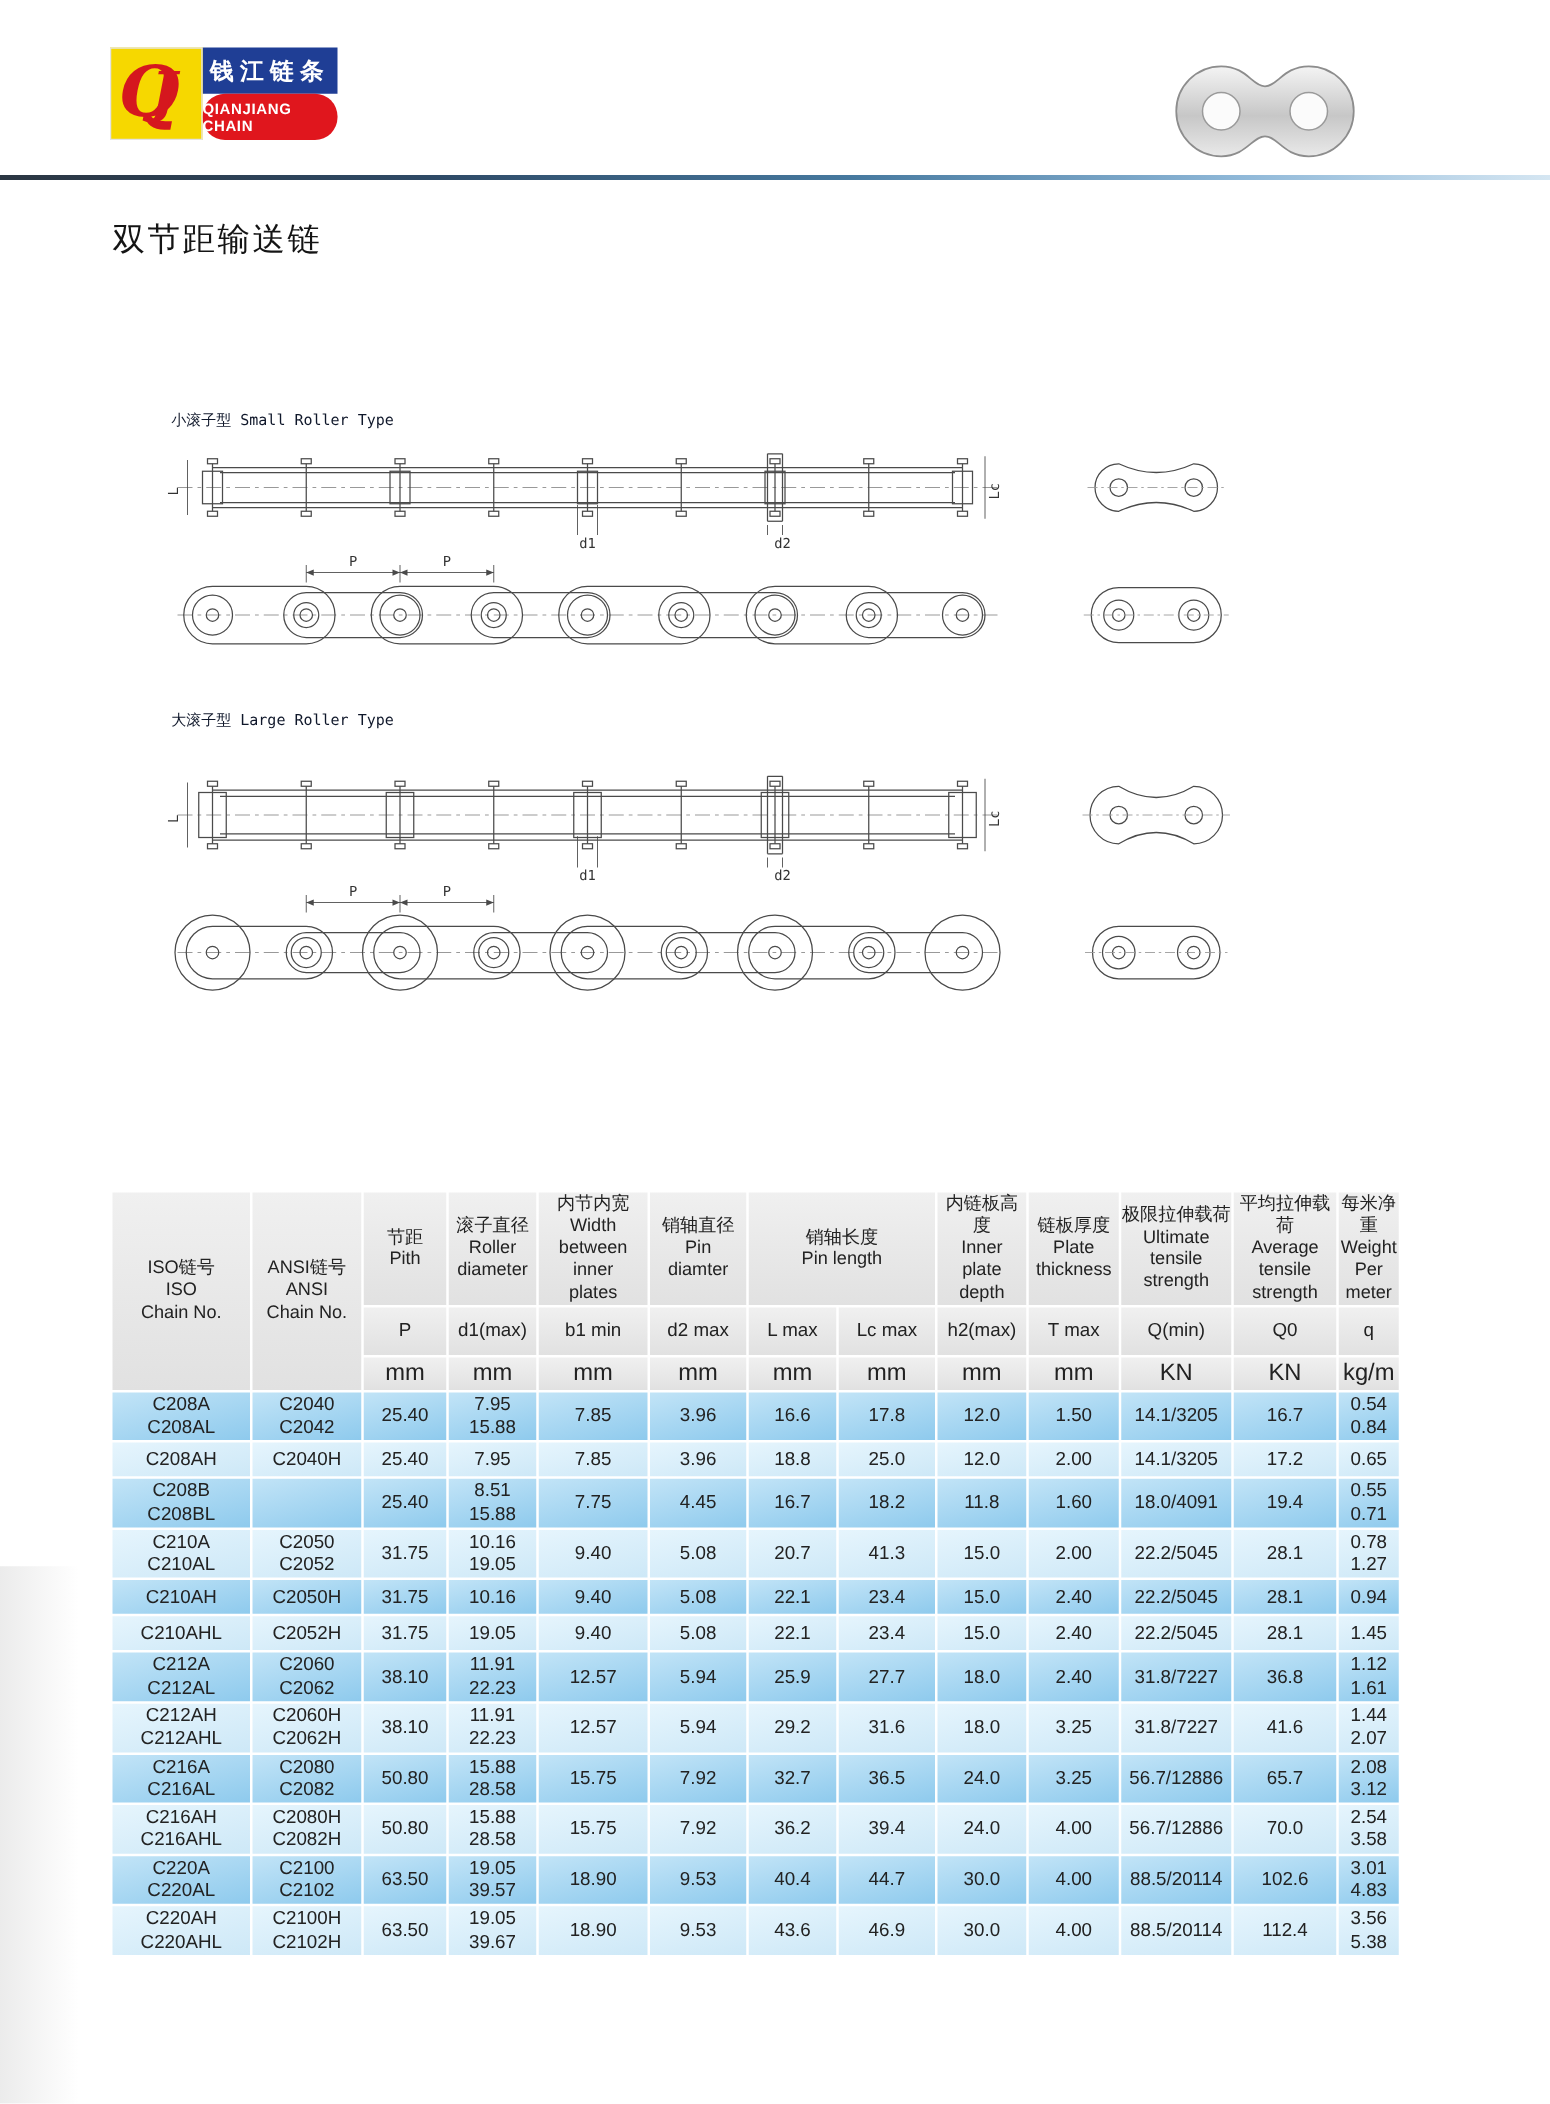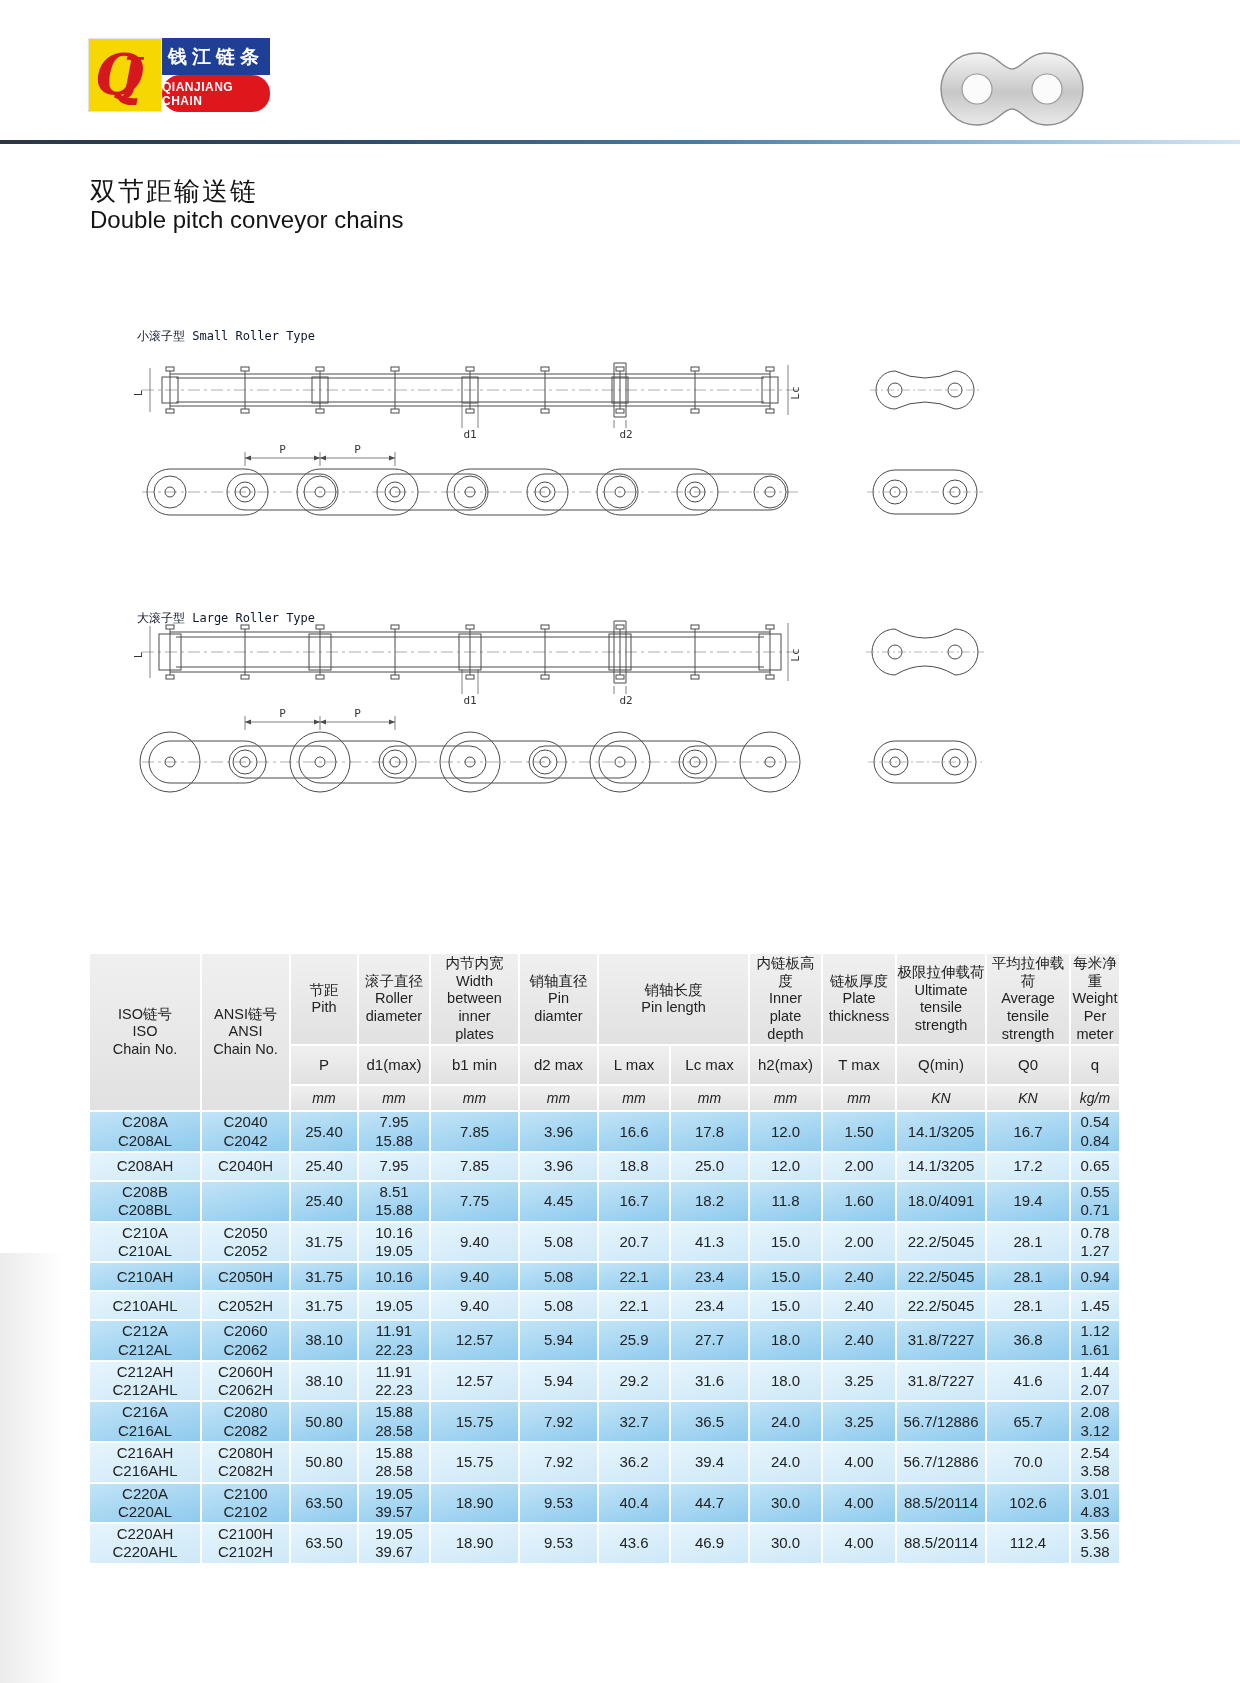--- a/index.html
+++ b/index.html
@@ -23,34 +23,34 @@
   .divider{position:absolute;left:0;top:140px;width:1240px;height:4px;
            background:linear-gradient(to right,#2b3642 0%,#2e4a66 28%,#46799f 55%,#8fb8d8 80%,#d5e6f2 100%);}
 
   
   .title-cn{position:absolute;left:90px;top:174px;font-size:26px;color:#141414;letter-spacing:2px;}
   .title-en{position:absolute;left:90px;top:206px;font-size:24px;color:#141414;}
 
   
   .diag-title{position:absolute;font-family:"DejaVu Sans Mono",monospace;font-size:12px;color:#0f172a;}
   #smallTitle{left:137px;top:328px;}
-  #largeTitle{left:137px;top:610px;}
+  #largeTitle{left:137px;top:568px;}
   svg.diagram{position:absolute;left:130px;}
   #smallDiag{top:346px;}
   #largeDiag{top:608px;}
 
   
   table.spec{position:absolute;left:88px;top:952px;width:990px;border-collapse:separate;
              border-spacing:2px;table-layout:fixed;font-size:15px;color:#222;}
   table.spec th,table.spec td{white-space:pre-line;text-align:center;vertical-align:middle;
              font-weight:normal;padding:1px 0;line-height:1.22;overflow:hidden;}
   table.spec thead th{background:linear-gradient(180deg,#f0f0f0,#e1e1e1);color:#222;}
   .h1 th{height:82px;font-size:14.5px;}
   .h2 th{height:36px;font-size:15px;}
-  .h3 th{height:22px;font-size:14px;font-style:italic;}
+  .h3 th{height:22px;font-size:19px;}
   table.spec tbody td{height:25px;}
   tr.tall td{height:42px;}
   tr.dark td{background:linear-gradient(165deg,#c2e4f7 0%,#8ecaed 100%);}
   tr.light td{background:linear-gradient(165deg,#e6f5fd 0%,#cde8f7 100%);}
 
   
   .corner-shade{position:absolute;left:0;bottom:0;width:70px;height:430px;
                 background:linear-gradient(to right,#d8d8d8 0%,rgba(255,255,255,0) 90%);opacity:.5;}
 </style>
 </head>
@@ -80,21 +80,20 @@
     <path d="M 52 13 C 72 13 77 29 87 29 C 97 29 102 13 122 13
              A 36 36 0 1 1 122 85 C 102 85 97 69 87 69 C 77 69 72 85 52 85
              A 36 36 0 1 1 52 13 Z" fill="url(#metal)" stroke="#8d8d8d" stroke-width="1.4"></path>
     <circle cx="52" cy="49" r="15" fill="#fbfbfb" stroke="#9a9a9a" stroke-width="1.2"></circle>
     <circle cx="122" cy="49" r="15" fill="#fbfbfb" stroke="#9a9a9a" stroke-width="1.2"></circle>
   </svg>
 
   <div class="divider"></div>
 
   <div class="title-cn">双节距输送链</div>
-  <div class="title-en">Double pitch conveyor chains</div>
 
   <div class="diag-title" id="smallTitle">小滚子型 Small Roller Type</div>
   <svg class="diagram" id="smallDiag" width="1010" height="186" viewBox="0 0 1010 186">
       <line x1="12" y1="44" x2="670" y2="44" stroke="#999" stroke-width="0.8" stroke-dasharray="12 4 3 4"></line>
       <line x1="40" y1="28" x2="640" y2="28" stroke="#4a4a4a" stroke-width="1"></line>
       <line x1="40" y1="60" x2="640" y2="60" stroke="#4a4a4a" stroke-width="1"></line>
       <line x1="46" y1="32" x2="634" y2="32" stroke="#4a4a4a" stroke-width="1"></line>
       <line x1="46" y1="56" x2="634" y2="56" stroke="#4a4a4a" stroke-width="1"></line>
       <line x1="40" y1="25" x2="40" y2="63" stroke="#4a4a4a" stroke-width="1"></line>
       <rect x="36" y="21" width="8" height="4" fill="none" stroke="#4a4a4a"></rect>

